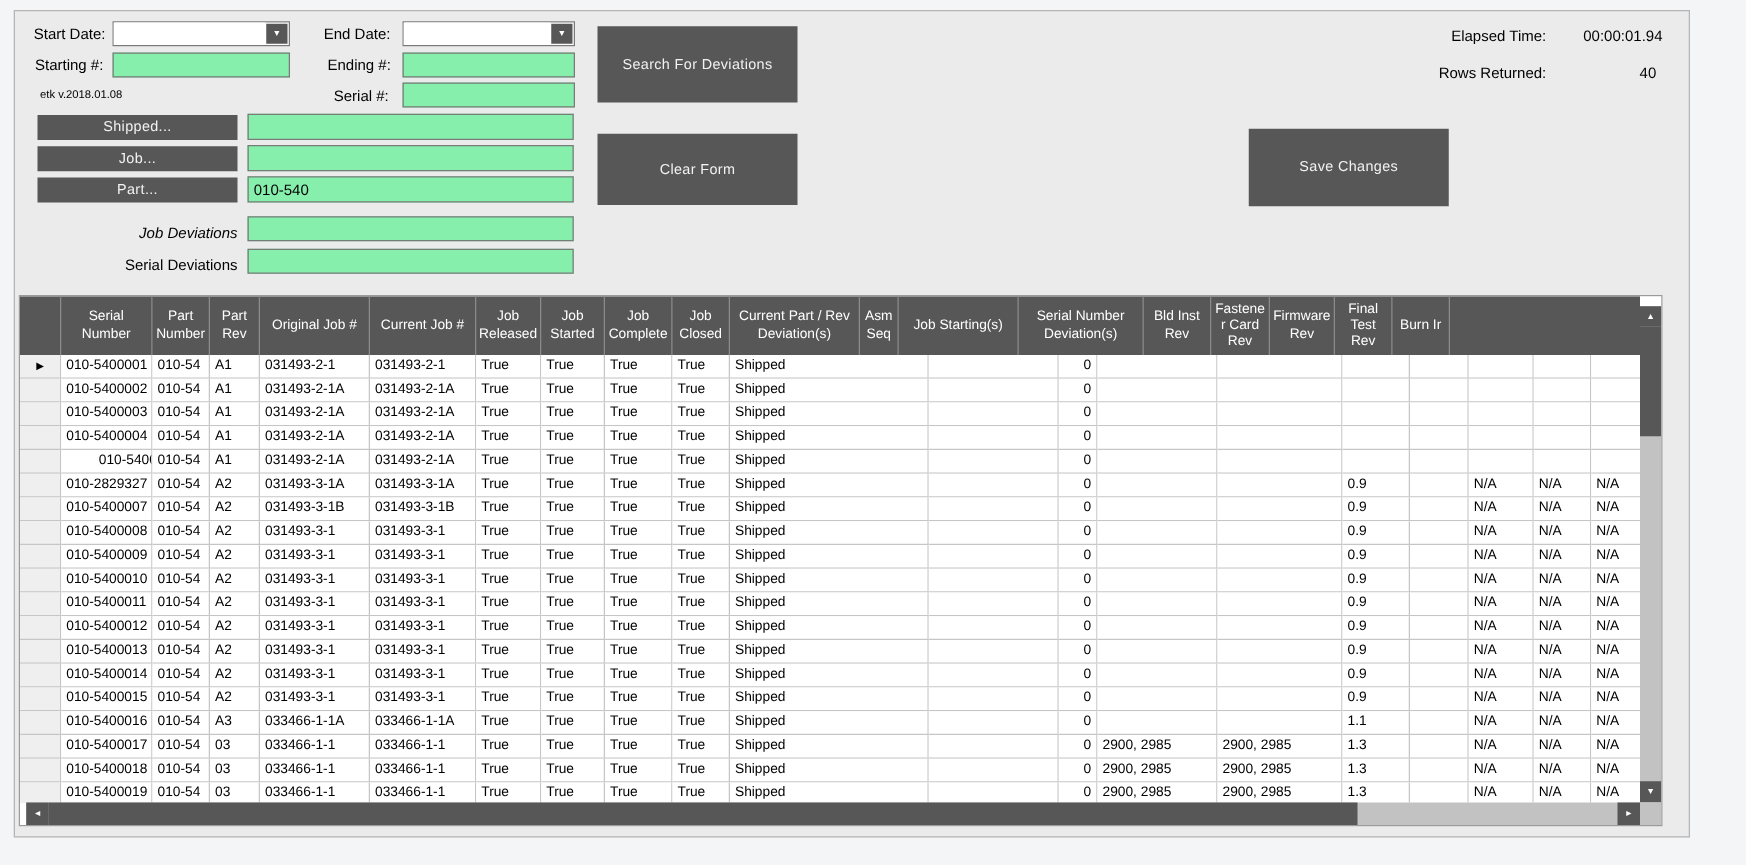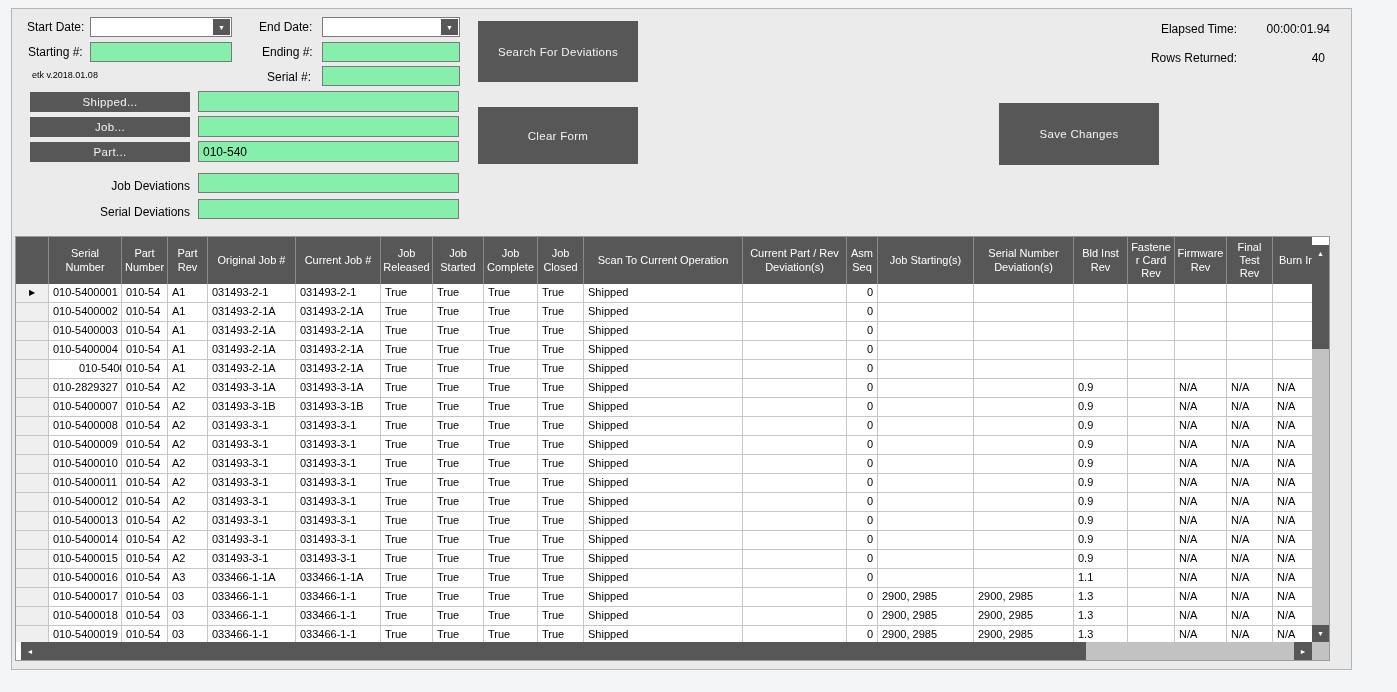--- a/index.html
+++ b/index.html
@@ -41,21 +41,21 @@
 <body>
 
 <div class="abs panel"></div>
 
 <div class="lbl" style="left:27px; top:20px;">Start Date:</div>
 <div class="lbl" style="left:259px; top:20px;">End Date:</div>
 <div class="lbl" style="left:28px; top:45px;">Starting #:</div>
 <div class="lbl" style="left:262px; top:45px;text-align:right;">Ending #:</div>
 <div class="ver" style="left:32px; top:70px;">etk  v.2018.01.08</div>
 <div class="lbl" style="left:267px; top:70px;">Serial #:</div>
-<div class="lbl r" style="left:50px; top:179px; width:140px;">Job Deviations</div>
+<div class="lbl r" style="left:50px; top:179px; width:140px;font-style:italic;">Job Deviations</div>
 <div class="lbl r" style="left:50px; top:205px; width:140px;">Serial Deviations</div>
 
 <div class="combo" style="left:90px; top:17px; width:142px; height:20px;">
   <div class="cfield"></div>
   <div class="cbtn">▼</div>
 </div>
 <div class="combo" style="left:322px; top:17px; width:138px; height:20px;">
   <div class="cfield"></div>
   <div class="cbtn">▼</div>
 </div>
@@ -88,21 +88,20 @@
       <div class="hcell sel"></div>
       <div class="hcell" style="width: 73px;">Serial Number</div>
       <div class="hcell" style="width: 46px;">Part Number</div>
       <div class="hcell" style="width: 40px;">Part Rev</div>
       <div class="hcell" style="width: 88px;">Original Job #</div>
       <div class="hcell" style="width: 85px;">Current Job #</div>
       <div class="hcell" style="width: 52px;">Job Released</div>
       <div class="hcell" style="width: 51px;">Job Started</div>
       <div class="hcell" style="width: 54px;">Job Complete</div>
       <div class="hcell" style="width: 46px;">Job Closed</div>
-      <div class="hcell" style="width: 159px;">Scan To Current Operation</div>
       <div class="hcell" style="width: 104px;">Current Part / Rev Deviation(s)</div>
       <div class="hcell" style="width: 31px;">Asm Seq</div>
       <div class="hcell" style="width: 96px;">Job Starting(s)</div>
       <div class="hcell" style="width: 100px;">Serial Number Deviation(s)</div>
       <div class="hcell" style="width: 54px;">Bld Inst Rev</div>
       <div class="hcell" style="width: 47px;">Fastener Card Rev</div>
       <div class="hcell" style="width: 52px;">Firmware Rev</div>
       <div class="hcell" style="width: 46px;">Final Test Rev</div>
       <div class="hcell" style="width: 46px;">Burn Ir</div>
     </div>

